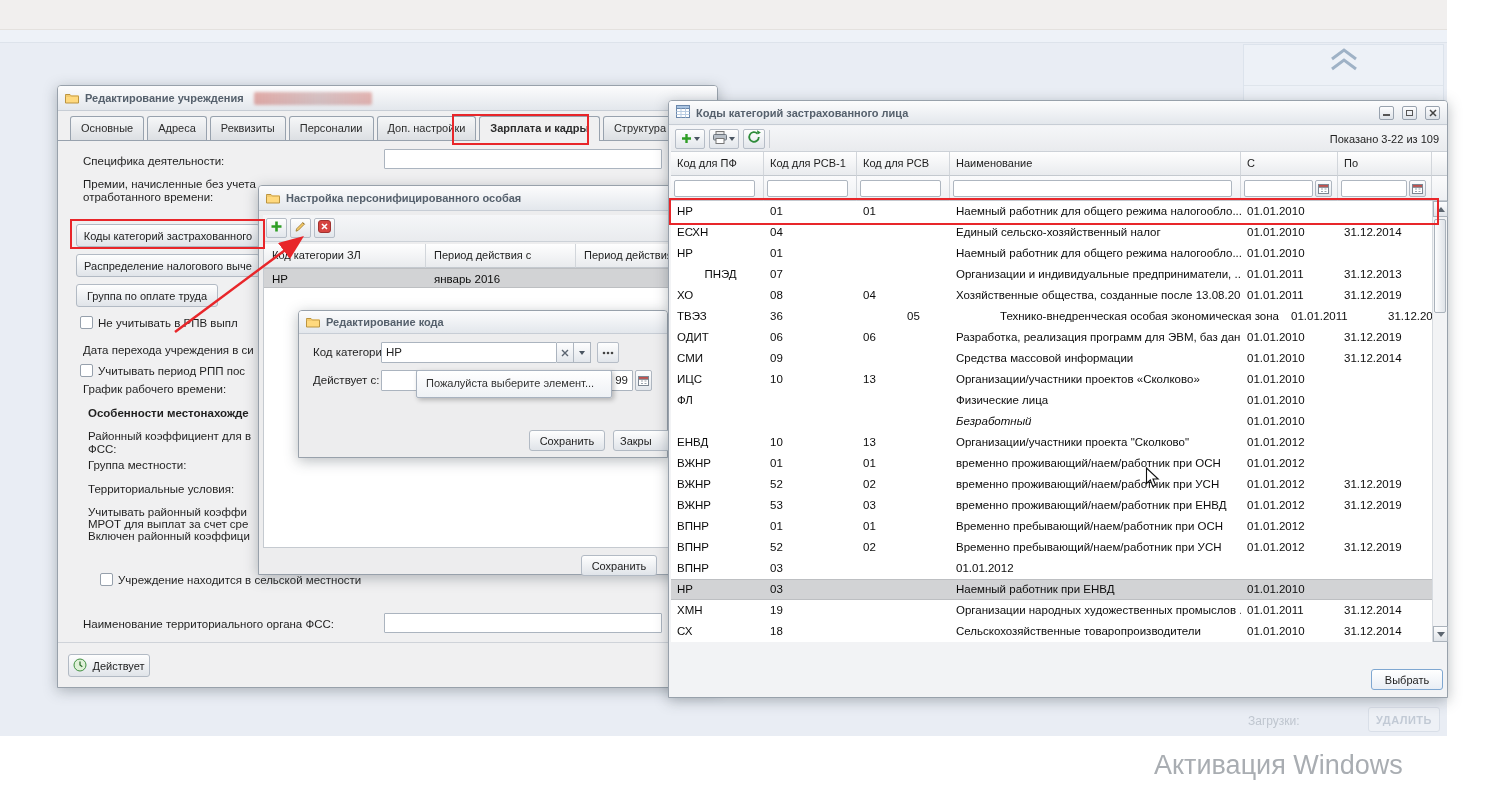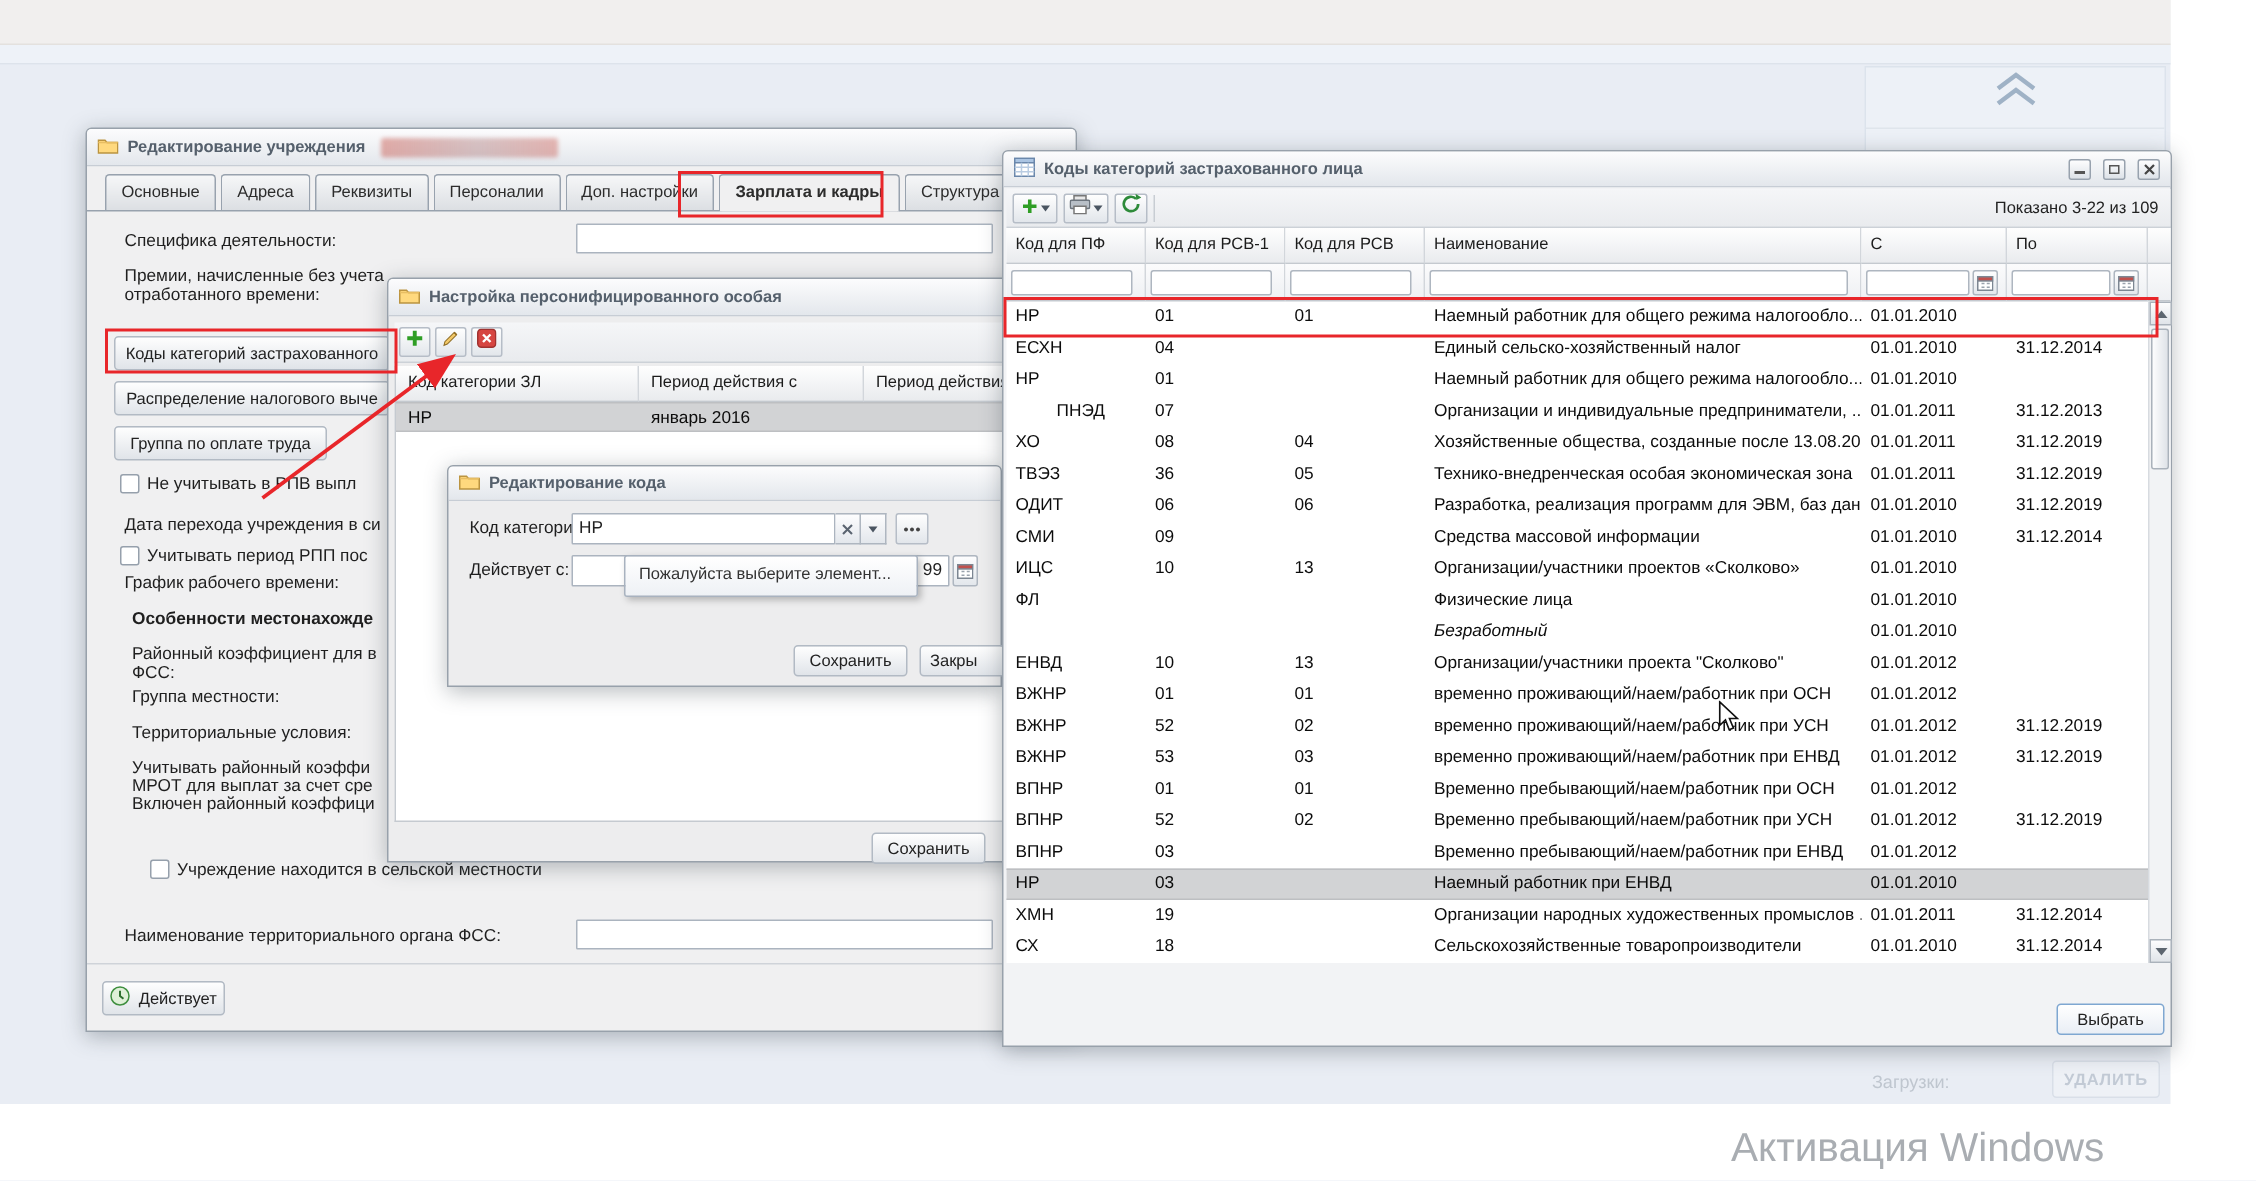--- a/index.html
+++ b/index.html
@@ -376,21 +376,21 @@
             <div class="gcell" style="width: 93px;">ХО</div>
             <div class="gcell" style="width: 93px;">08</div>
             <div class="gcell" style="width: 93px;">04</div>
             <div class="gcell" style="width: 291px;">Хозяйственные общества, созданные после 13.08.20...</div>
             <div class="gcell" style="width: 97px;">01.01.2011</div>
             <div class="gcell" style="width: 94px;">31.12.2019</div>
           </div>
           <div class="grid-row">
             <div class="gcell" style="width: 93px;">ТВЭЗ</div>
             <div class="gcell" style="width: 93px;">36</div>
-            <div class="gcell" style="width: 93px;">05</div>
+            <div class="gcell" style="width: 93px; margin-left: 44px;">05</div>
             <div class="gcell" style="width: 291px;">Технико-внедренческая особая экономическая зона</div>
             <div class="gcell" style="width: 97px;">01.01.2011</div>
             <div class="gcell" style="width: 94px;">31.12.2019</div>
           </div>
           <div class="grid-row">
             <div class="gcell" style="width: 93px;">ОДИТ</div>
             <div class="gcell" style="width: 93px;">06</div>
             <div class="gcell" style="width: 93px;">06</div>
             <div class="gcell" style="width: 291px;">Разработка, реализация программ для ЭВМ, баз дан...</div>
             <div class="gcell" style="width: 97px;">01.01.2010</div>
@@ -473,21 +473,20 @@
             <div class="gcell" style="width: 93px;">52</div>
             <div class="gcell" style="width: 93px;">02</div>
             <div class="gcell" style="width: 291px;">Временно пребывающий/наем/работник при УСН</div>
             <div class="gcell" style="width: 97px;">01.01.2012</div>
             <div class="gcell" style="width: 94px;">31.12.2019</div>
           </div>
           <div class="grid-row">
             <div class="gcell" style="width: 93px;">ВПНР</div>
             <div class="gcell" style="width: 93px;">03</div>
             <div class="gcell" style="width: 93px;"></div>
-            <div class="gcell" style="width: 291px;">Временно пребывающий/наем/работник при ЕНВД</div>
             <div class="gcell" style="width: 97px;">01.01.2012</div>
             <div class="gcell" style="width: 94px;"></div>
           </div>
           <div class="grid-row sel">
             <div class="gcell" style="width: 93px;">НР</div>
             <div class="gcell" style="width: 93px;">03</div>
             <div class="gcell" style="width: 93px;"></div>
             <div class="gcell" style="width: 291px;">Наемный работник при ЕНВД</div>
             <div class="gcell" style="width: 97px;">01.01.2010</div>
             <div class="gcell" style="width: 94px;"></div>

